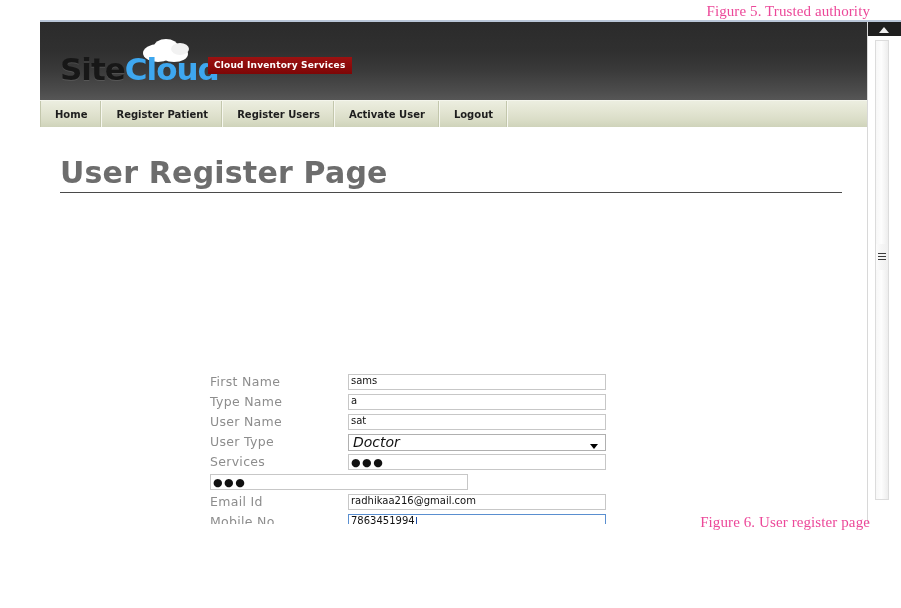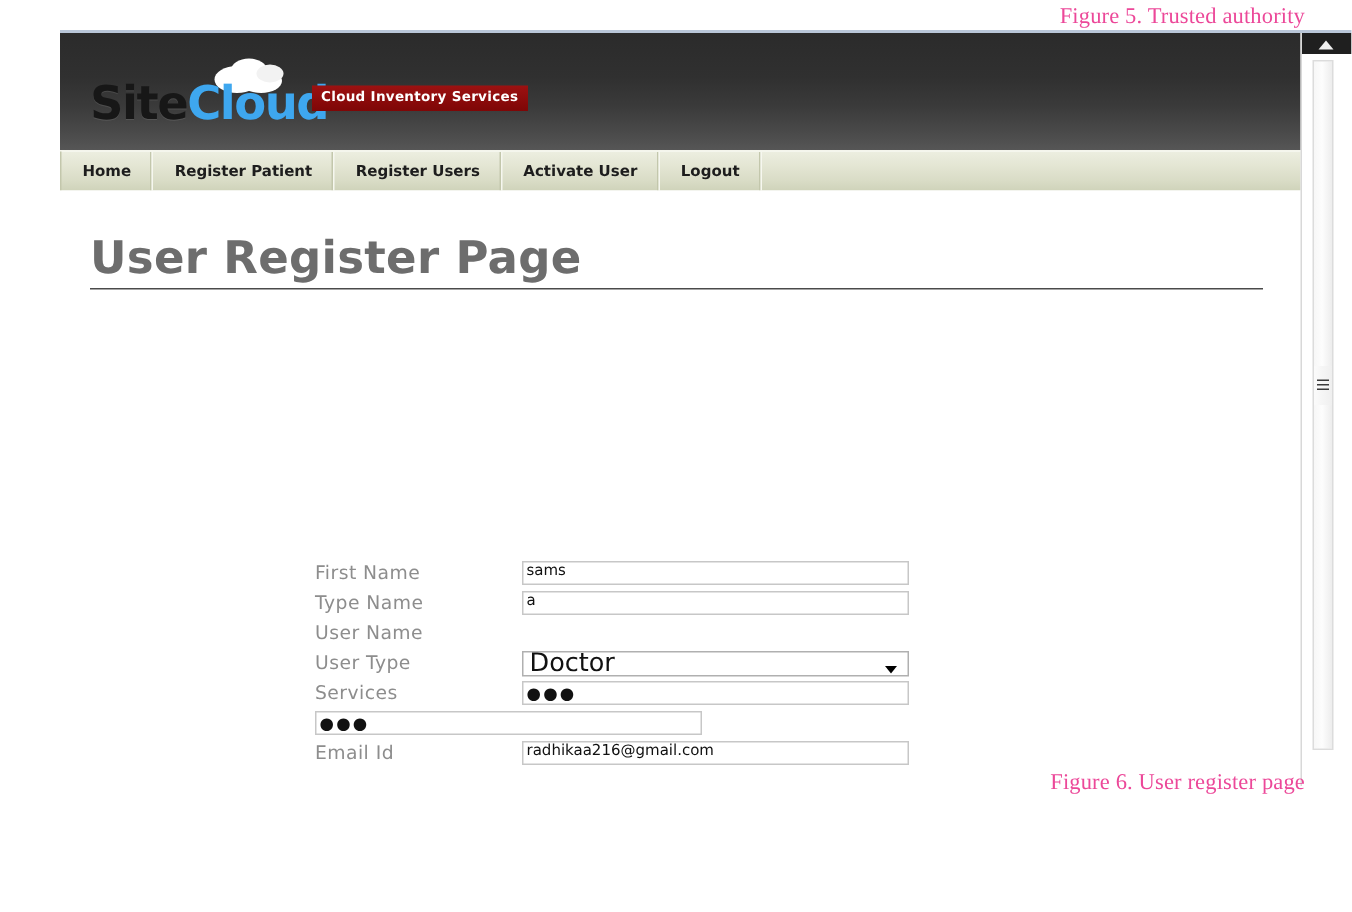--- a/index.html
+++ b/index.html
@@ -189,24 +189,25 @@
   }
   .field .caret {
     display: inline-block;
     width: 1px;
     height: 11px;
     background: #1b4aa0;
     margin-left: 1px;
   }
   .field.select {
     height: 17px;
-    font-size: 17px;
+    font-size: 14px;
     padding-left: 4px;
     justify-content: space-between;
     border: 1px solid #b0b0b0;
+    font-style: italic;
   }
   .select-arrow {
     width: 0; height: 0;
     border-left: 4px solid transparent;
     border-right: 4px solid transparent;
     border-top: 5px solid #000000;
     margin-right: 5px;
   }
   .dots {
     letter-spacing: 1.5px;
@@ -326,20 +327,23 @@
 
       <div class="form-row">
         <div class="form-label">Type Name</div>
         <div class="field">
           <span>a</span>
         </div>
       </div>
 
       <div class="form-row">
         <div class="form-label">User Name</div>
+        <div class="field">
+          <span>sat</span>
+        </div>
       </div>
 
       <div class="form-row">
         <div class="form-label">User Type</div>
         <div class="field select">
           <span>Doctor</span>
           <span class="select-arrow"></span>
         </div>
       </div>
 
@@ -356,20 +360,27 @@
         </div>
       </div>
 
       <div class="form-row">
         <div class="form-label">Email Id</div>
         <div class="field">
           <span>radhikaa216@gmail.com</span>
         </div>
       </div>
 
+      <div class="form-row">
+        <div class="form-label">Mobile No</div>
+        <div class="field focused">
+          <span>7863451994</span>
+          <span class="caret"></span>
+        </div>
+      </div>
 
     </div>
 
   </div>
 
   <div class="scrollbar">
     <div class="sb-head">
       <div class="sb-up"></div>
     </div>
     <div class="sb-track">

